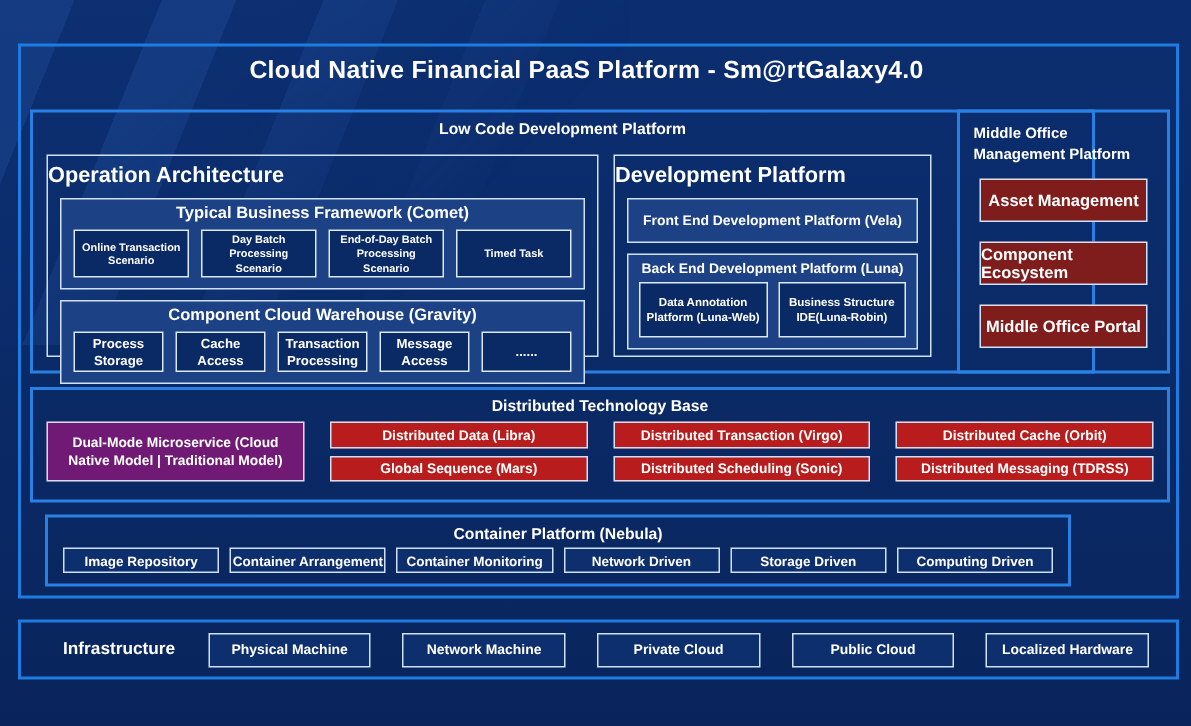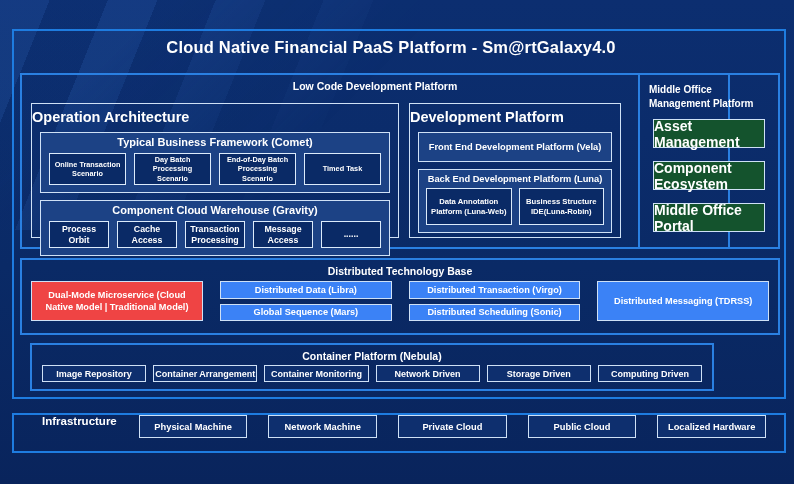--- a/index.html
+++ b/index.html
@@ -63,51 +63,51 @@
   .luna-row { display: flex; gap: 7px; padding: 2px 7px 0; }
   .luna-leaf { min-height: 37px; font-size: 7.7px; }
 
   
   .midoffice { left: 624px; top: 42px; width: 142px; height: 176px; }
   .midoffice-label {
     font-size: 10px; line-height: 1.35; padding: 8px 8px 0 9px; text-align: left;
   }
   .mid-leaf {
     width: 112px; height: 29px; margin: 13px auto 0;
-    background: #14532d; border: 1px solid #cfe1f6;
-    display: flex; align-items: center; justify-content: center; font-size: 14px;
+    background: #7f1d1d; border: 1px solid #cfe1f6;
+    display: flex; align-items: center; justify-content: center; font-size: 11px;
   }
   .mid-leaf.first { margin-top: 9px; }
 
   
   .distbase { left: 6px; top: 227px; width: 760px; height: 77px; }
   .dist-row { display: flex; gap: 17px; padding: 4px 9px 8px; height: 52px; }
   .dual {
-    flex: 0 0 172px; background: #ef4444; border: 1px solid #cfe1f6;
+    flex: 0 0 172px; background: #701a75; border: 1px solid #cfe1f6;
     display: flex; align-items: center; justify-content: center;
     text-align: center; font-size: 9.2px; line-height: 1.35; padding: 2px 8px;
   }
   .dist-col { flex: 1; display: flex; flex-direction: column; gap: 5px; }
   .dist-leaf {
-    flex: 1; background: #3b82f6; border: 1px solid #cfe1f6;
+    flex: 1; background: #b91c1c; border: 1px solid #cfe1f6;
     display: flex; align-items: center; justify-content: center; font-size: 9.2px;
   }
 
   
   .contplat { left: 16px; top: 312px; width: 684px; height: 48px; }
   .cont-row { display: flex; gap: 7px; padding: 3px 10px 7px; height: 27px; }
   .cont-leaf {
     flex: 1; background: #0e2f6e; border: 1px solid #cfe1f6;
     display: flex; align-items: center; justify-content: center; font-size: 9px;
   }
 
   
   .infra {
     position: absolute; left: 12px; top: 413px; width: 774px; height: 40px;
-    border: 2px solid #1e7ce0; display: flex; align-items: flex-start;
+    border: 2px solid #1e7ce0; display: flex; align-items: center;
   }
   .infra-label { flex: 0 0 auto; margin-left: 28px; font-size: 11.5px; }
   .infra-row { flex: 1; display: flex; gap: 21px; margin: 0 18px 0 22px; }
   .infra-leaf {
     flex: 1; height: 23px; background: #0e2f6e; border: 1px solid #cfe1f6;
     display: flex; align-items: center; justify-content: center; font-size: 9.3px;
   }
 </style>
 </head>
 <body>
@@ -130,21 +130,21 @@
           <div class="leaf comet-leaf">Online Transaction Scenario</div>
           <div class="leaf comet-leaf">Day Batch Processing Scenario</div>
           <div class="leaf comet-leaf">End-of-Day Batch Processing Scenario</div>
           <div class="leaf comet-leaf">Timed Task</div>
         </div>
       </div>
 
       <div class="subpanel">
         <div class="subpanel-title">Component Cloud Warehouse (Gravity)</div>
         <div class="leaf-row">
-          <div class="leaf gravity-leaf">Process Orbit</div>
+          <div class="leaf gravity-leaf">Process Storage</div>
           <div class="leaf gravity-leaf">Cache Access</div>
           <div class="leaf gravity-leaf">Transaction Processing</div>
           <div class="leaf gravity-leaf">Message Access</div>
           <div class="leaf gravity-leaf">......</div>
         </div>
       </div>
     </div>
 
     <div class="archbox devplat">
       <h2>Development Platform</h2>
@@ -172,20 +172,21 @@
       <div class="dual">Dual-Mode Microservice (Cloud Native Model | Traditional Model)</div>
       <div class="dist-col">
         <div class="dist-leaf">Distributed Data (Libra)</div>
         <div class="dist-leaf">Global Sequence (Mars)</div>
       </div>
       <div class="dist-col">
         <div class="dist-leaf">Distributed Transaction (Virgo)</div>
         <div class="dist-leaf">Distributed Scheduling (Sonic)</div>
       </div>
       <div class="dist-col">
+        <div class="dist-leaf">Distributed Cache (Orbit)</div>
         <div class="dist-leaf">Distributed Messaging (TDRSS)</div>
       </div>
     </div>
   </div>
 
   <div class="panel contplat">
     <div class="panel-label">Container Platform (Nebula)</div>
     <div class="cont-row">
       <div class="cont-leaf">Image Repository</div>
       <div class="cont-leaf">Container Arrangement</div>

